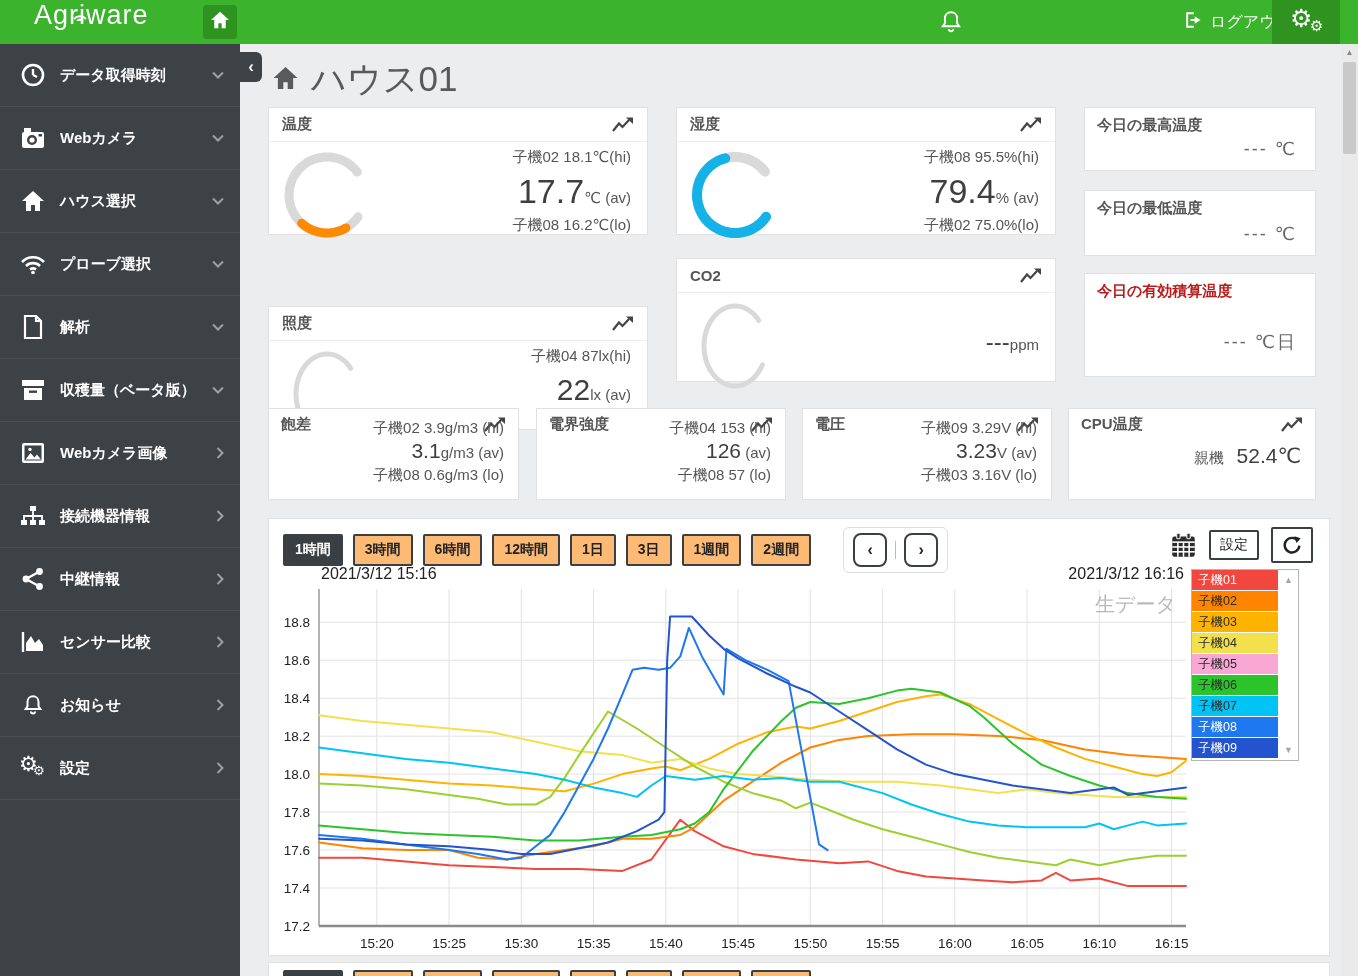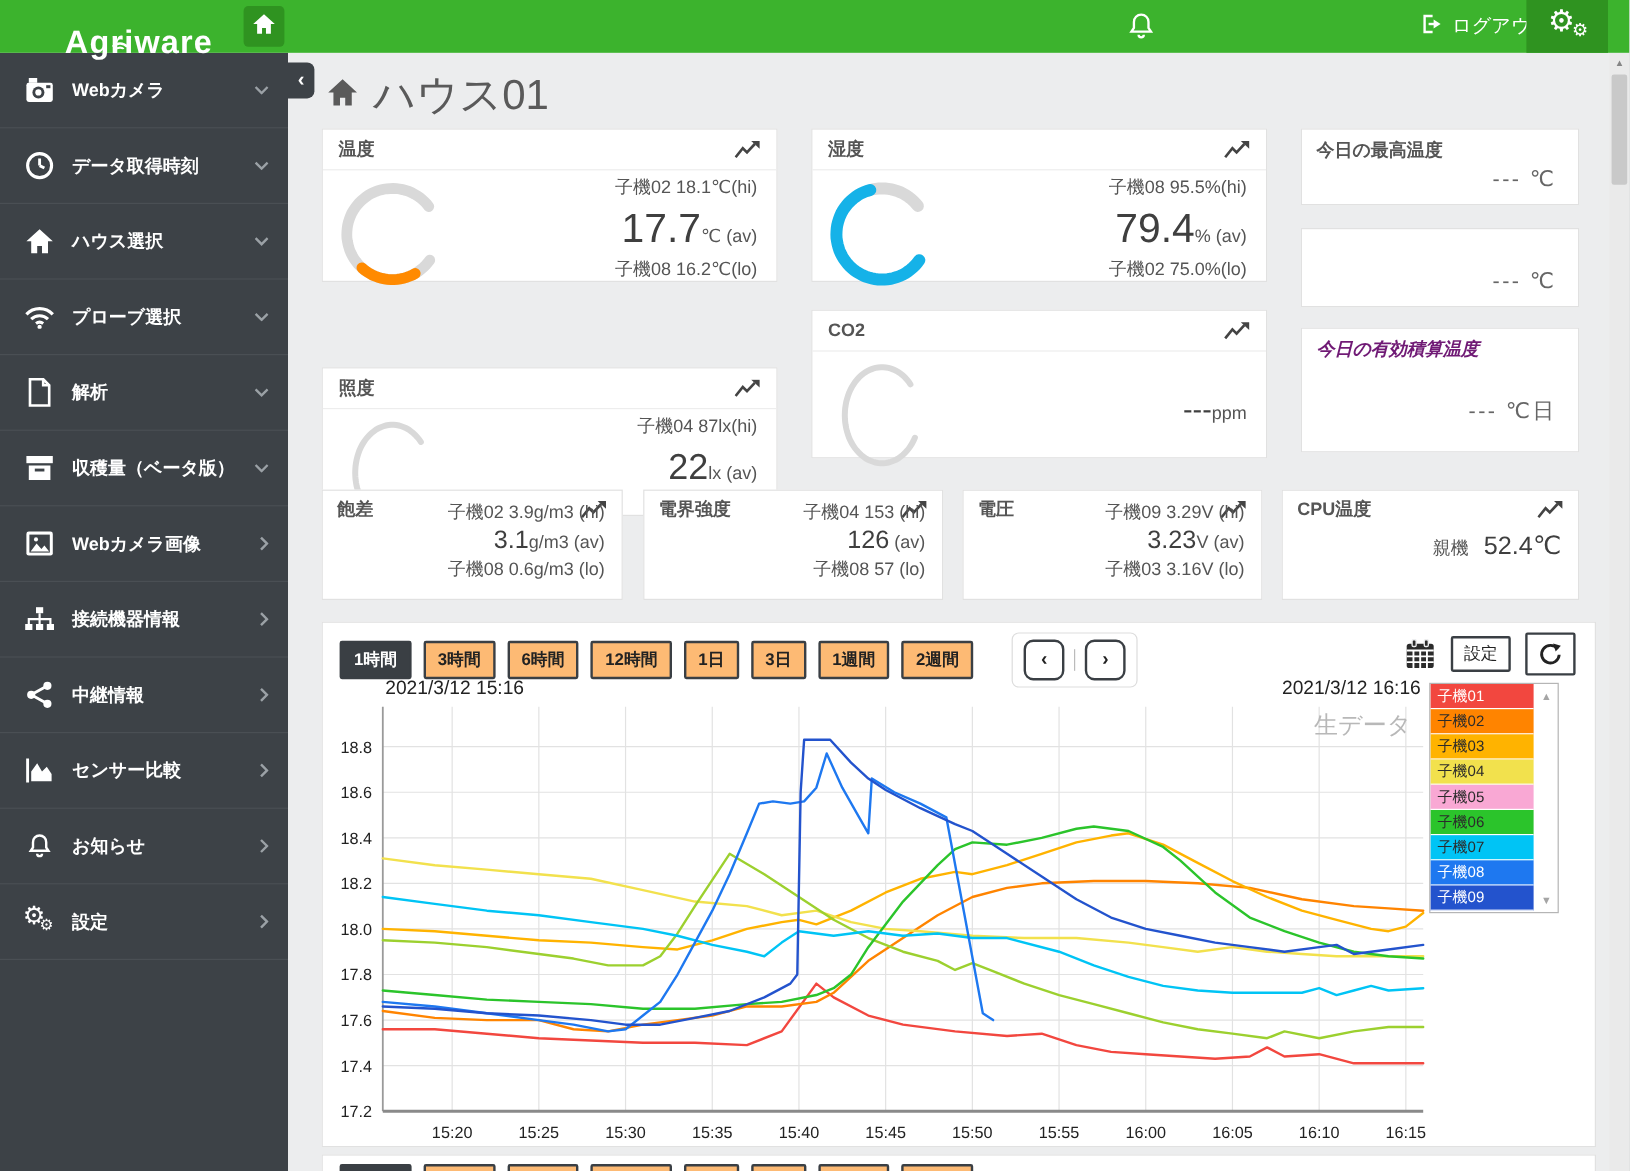--- a/index.html
+++ b/index.html
@@ -1,20 +1,20 @@
 <!DOCTYPE html>
 <html><head>
 <meta charset="utf-8">
 <style>
   html,body{margin:0;padding:0;background:#d6d6d6;}
   #app{position:relative;width:1358px;height:976px;background:#ecedee;overflow:hidden;
        font-family:"Liberation Sans","DejaVu Sans",sans-serif;color:#333;}
   
   .topbar{position:absolute;left:0;top:0;width:1358px;height:44px;background:#3cb32d;z-index:6;}
-  .brand{position:absolute;left:34px;top:20px;font-size:27px;font-weight:700;color:#fff;letter-spacing:1px;margin-left:20px;}
+  .brand{position:absolute;left:34px;top:0;font-size:27px;font-weight:400;color:#fff;letter-spacing:1px;}
   .brand-arcs{position:absolute;left:36px;top:-3px;}
   .home-btn{position:absolute;left:203px;top:5px;width:34px;height:34px;background:#2f9320;border-radius:4px;
             display:flex;align-items:center;justify-content:center;cursor:pointer;}
   .top-bell{position:absolute;left:938px;top:9px;width:26px;height:26px;cursor:pointer;}
   .logout{position:absolute;left:1183px;top:10px;display:flex;align-items:center;gap:7px;color:#fff;
           font-size:16px;cursor:pointer;}
   .gear-btn{position:absolute;left:1272px;top:0;width:68px;height:44px;background:#2f9320;cursor:pointer;}
   .gear-big{position:absolute;left:18px;top:6px;font-size:25px;color:#fff;line-height:1;}
   .gear-small{position:absolute;left:38px;top:18px;font-size:15px;color:#fff;line-height:1;}
   
@@ -119,44 +119,44 @@
     </div>
     <div class="gear-btn">
       <span class="gear-big">⚙</span>
       <span class="gear-small">⚙</span>
     </div>
   </div>
 
   <nav class="sidebar" id="sidebar">
       <div class="side-item">
         <span class="side-icon">
+          <svg width="24" height="24" viewBox="0 0 24 24">
+            <circle cx="12" cy="12" r="10" fill="none" stroke="#fff" stroke-width="2.6"></circle>
+            <line x1="12" y1="12" x2="12" y2="6" stroke="#fff" stroke-width="2.4"></line>
+            <line x1="12" y1="12" x2="16" y2="14" stroke="#fff" stroke-width="2.4"></line>
+          </svg>
+        </span>
+        <span class="side-label">データ取得時刻</span>
+        <span class="side-chev">
+          <svg width="12" height="8" viewBox="0 0 12 8">
+            <polyline points="1,1.5 6,6.5 11,1.5" fill="none" stroke="#9ba1a6" stroke-width="2"></polyline>
+          </svg>
+        </span>
+      </div>
+      <div class="side-item">
+        <span class="side-icon">
           <svg width="24" height="22" viewBox="0 0 24 22">
             <rect x="3" y="1" width="7" height="4" fill="#fff"></rect>
             <rect x="1" y="5" width="22" height="16" rx="2" fill="#fff"></rect>
             <circle cx="11" cy="13" r="5" fill="#3d4247"></circle>
             <circle cx="11" cy="13" r="2.6" fill="#fff"></circle>
             <rect x="17.5" y="7" width="3.5" height="2.5" fill="#3d4247"></rect>
           </svg>
         </span>
         <span class="side-label">Webカメラ</span>
-        <span class="side-chev">
-          <svg width="12" height="8" viewBox="0 0 12 8">
-            <polyline points="1,1.5 6,6.5 11,1.5" fill="none" stroke="#9ba1a6" stroke-width="2"></polyline>
-          </svg>
-        </span>
-      </div>
-      <div class="side-item">
-        <span class="side-icon">
-          <svg width="24" height="24" viewBox="0 0 24 24">
-            <circle cx="12" cy="12" r="10" fill="none" stroke="#fff" stroke-width="2.6"></circle>
-            <line x1="12" y1="12" x2="12" y2="6" stroke="#fff" stroke-width="2.4"></line>
-            <line x1="12" y1="12" x2="16" y2="14" stroke="#fff" stroke-width="2.4"></line>
-          </svg>
-        </span>
-        <span class="side-label">データ取得時刻</span>
         <span class="side-chev">
           <svg width="12" height="8" viewBox="0 0 12 8">
             <polyline points="1,1.5 6,6.5 11,1.5" fill="none" stroke="#9ba1a6" stroke-width="2"></polyline>
           </svg>
         </span>
       </div>
       <div class="side-item">
         <span class="side-icon">
           <svg width="24" height="22" viewBox="0 0 24 22">
             <path d="M12 1 L1 11 h4 v10 h5 v-6 h4 v6 h5 V11 h4 Z" fill="#fff"></path>
@@ -394,24 +394,25 @@
           <div class="g-line">&nbsp;</div>
           <div class="g-big-row"><span class="g-big" style="font-size: 24px;">---</span><span>ppm</span></div>
           <div class="g-line">&nbsp;</div>
         </div>
       </div>
       <div class="card" style="left: 1084px; top: 107px; width: 232px; height: 64px;">
         <div style="font-size: 15px; font-weight: bold; color: rgb(85, 85, 85); padding: 8px 12px 0px;">今日の最高温度</div>
         <div class="summary-value" style="bottom: 10px;">--- ℃</div>
       </div>
       <div class="card" style="left: 1084px; top: 190px; width: 232px; height: 66px;">
+        <div style="font-size: 15px; font-weight: bold; color: rgb(85, 85, 85); padding: 8px 12px 0px;">今日の最低温度</div>
         <div class="summary-value" style="bottom: 10px;">--- ℃</div>
       </div>
       <div class="card" style="left: 1084px; top: 273px; width: 232px; height: 104px;">
-        <div style="font-size: 15px; font-weight: bold; color: #701a75; padding: 8px 12px 0px; font-style: italic;">今日の有効積算温度</div>
+        <div style="font-size: 15px; font-weight: bold; color: #b91c1c; padding: 8px 12px 0px;">今日の有効積算温度</div>
         <div class="summary-value" style="bottom: 22px;">--- ℃日</div>
       </div>
       <div class="card" style="left: 268px; top: 408px; width: 251px; height: 92px;">
         <div class="mini-head">
           <span class="card-title">飽差</span>
           <span class="trend-icon">
             <svg width="22" height="15" viewBox="0 0 22 15">
               <path d="M1 14 L7 6.5 L10.5 10 L17 3" fill="none" stroke="#444" stroke-width="2.2"></path>
               <polygon points="14,0.5 21,0.5 21,7" fill="#444"></polygon>
             </svg>

